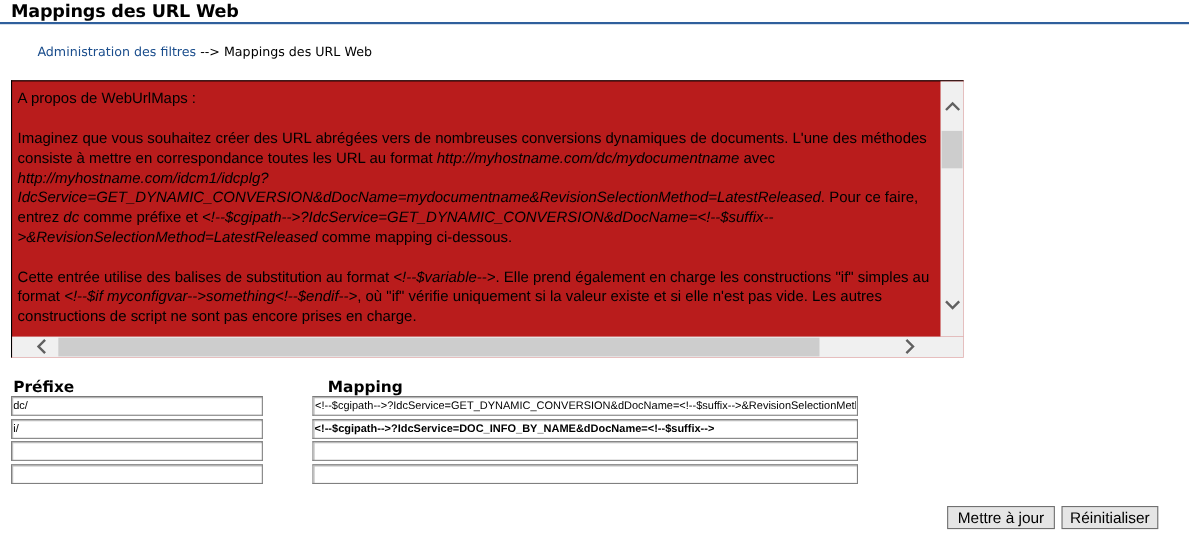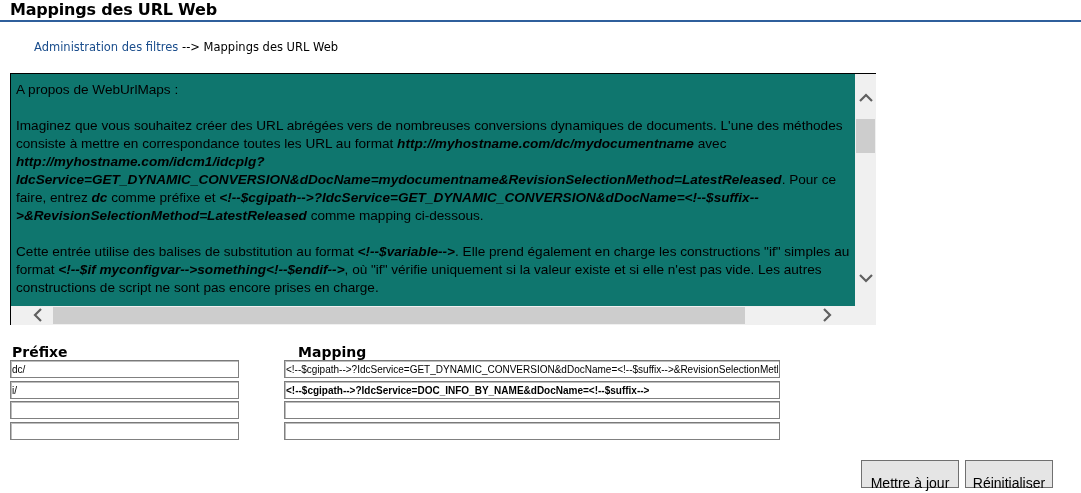--- a/index.html
+++ b/index.html
@@ -6,40 +6,40 @@
   body { width: 1081px; height: 493px; position: relative; overflow: hidden;
          font-family: "DejaVu Sans", "Liberation Sans", sans-serif; color: #000; }
   .page-title { position: absolute; left: 10px; top: 0px; font-size: 16px; font-weight: bold;
                 font-family: "DejaVu Sans", sans-serif; letter-spacing: -0.2px; }
   .title-rule { position: absolute; left: 0; top: 20px; width: 1081px; height: 2px; background: #2f5f9c; }
   .breadcrumb { position: absolute; left: 10px; top: 40px; font-size: 11.5px; margin-left: 24px; }
   .breadcrumb a { color: #1a4d8c; text-decoration: none; }
   .breadcrumb .sep { color: #000; }
 
   .help-frame { position: absolute; left: 10px; top: 73px; width: 865px; height: 251px;
-                border-top: 1px solid #000; border-left: 1px solid #000; background: #0f766e; }
+                border-top: 1px solid #000; border-left: 1px solid #000; background: #b91c1c; }
   .help-content { position: absolute; left: 5px; top: 7px; width: 840px;
                   font-family: "Liberation Sans", sans-serif; font-size: 13.6px; line-height: 18px; }
   .help-content p { margin: 0 0 18px 0; }
-  .help-content i { font-style: italic; font-weight: bold; }
+  .help-content i { font-style: italic; }
 
   .vscroll { position: absolute; left: 844px; top: 0; width: 21px; height: 232px; background: #f0f0f0; }
   .vscroll .thumb { position: absolute; left: 1px; top: 45px; width: 19px; height: 34px; background: #cdcdcd; }
   .vscroll .arrow { position: absolute; left: 0; width: 21px; text-align: center; color: #606060; font-size: 14px; }
   .hscroll { position: absolute; left: 0; top: 232px; width: 865px; height: 19px; background: #f0f0f0; }
   .hscroll .thumb { position: absolute; left: 42px; top: 1px; width: 692px; height: 17px; background: #cdcdcd; }
   .hscroll .arrow { position: absolute; top: 0; width: 20px; height: 19px; text-align: center; color: #606060; font-size: 16px; line-height: 19px; font-weight: bold; }
 
   .col-label { position: absolute; top: 344px; font-size: 14px; font-weight: bold; }
   .field { position: absolute; height: 18px; box-sizing: border-box; border: 1px solid #808080;
            border-top-color: #7a7a7a; background: #fff; font-family: "Liberation Sans", sans-serif;
            font-size: 10px; padding: 0 1px; line-height: 16px; margin: 0; overflow: hidden; white-space: nowrap; color:#000;
            box-shadow: inset 1px 1px 0 #bdbdbd; }
   .btn { position: absolute; top: 460px; height: 21px; box-sizing: border-box; border: 1px solid #707070;
-         background: #e5e5e5; font-family: "Liberation Sans", sans-serif; font-size: 14px; padding: 13px 4px; line-height: 19px; }
+         background: #e5e5e5; font-family: "Liberation Sans", sans-serif; font-size: 14px; padding: 0 4px; line-height: 19px; }
 </style>
 </head>
 <body>
 
 <div class="page-title">Mappings des URL Web</div>
 <div class="title-rule"></div>
 
 <div class="breadcrumb">
   <a href="#">Administration des filtres</a>
   <span class="sep">--&gt;</span>

